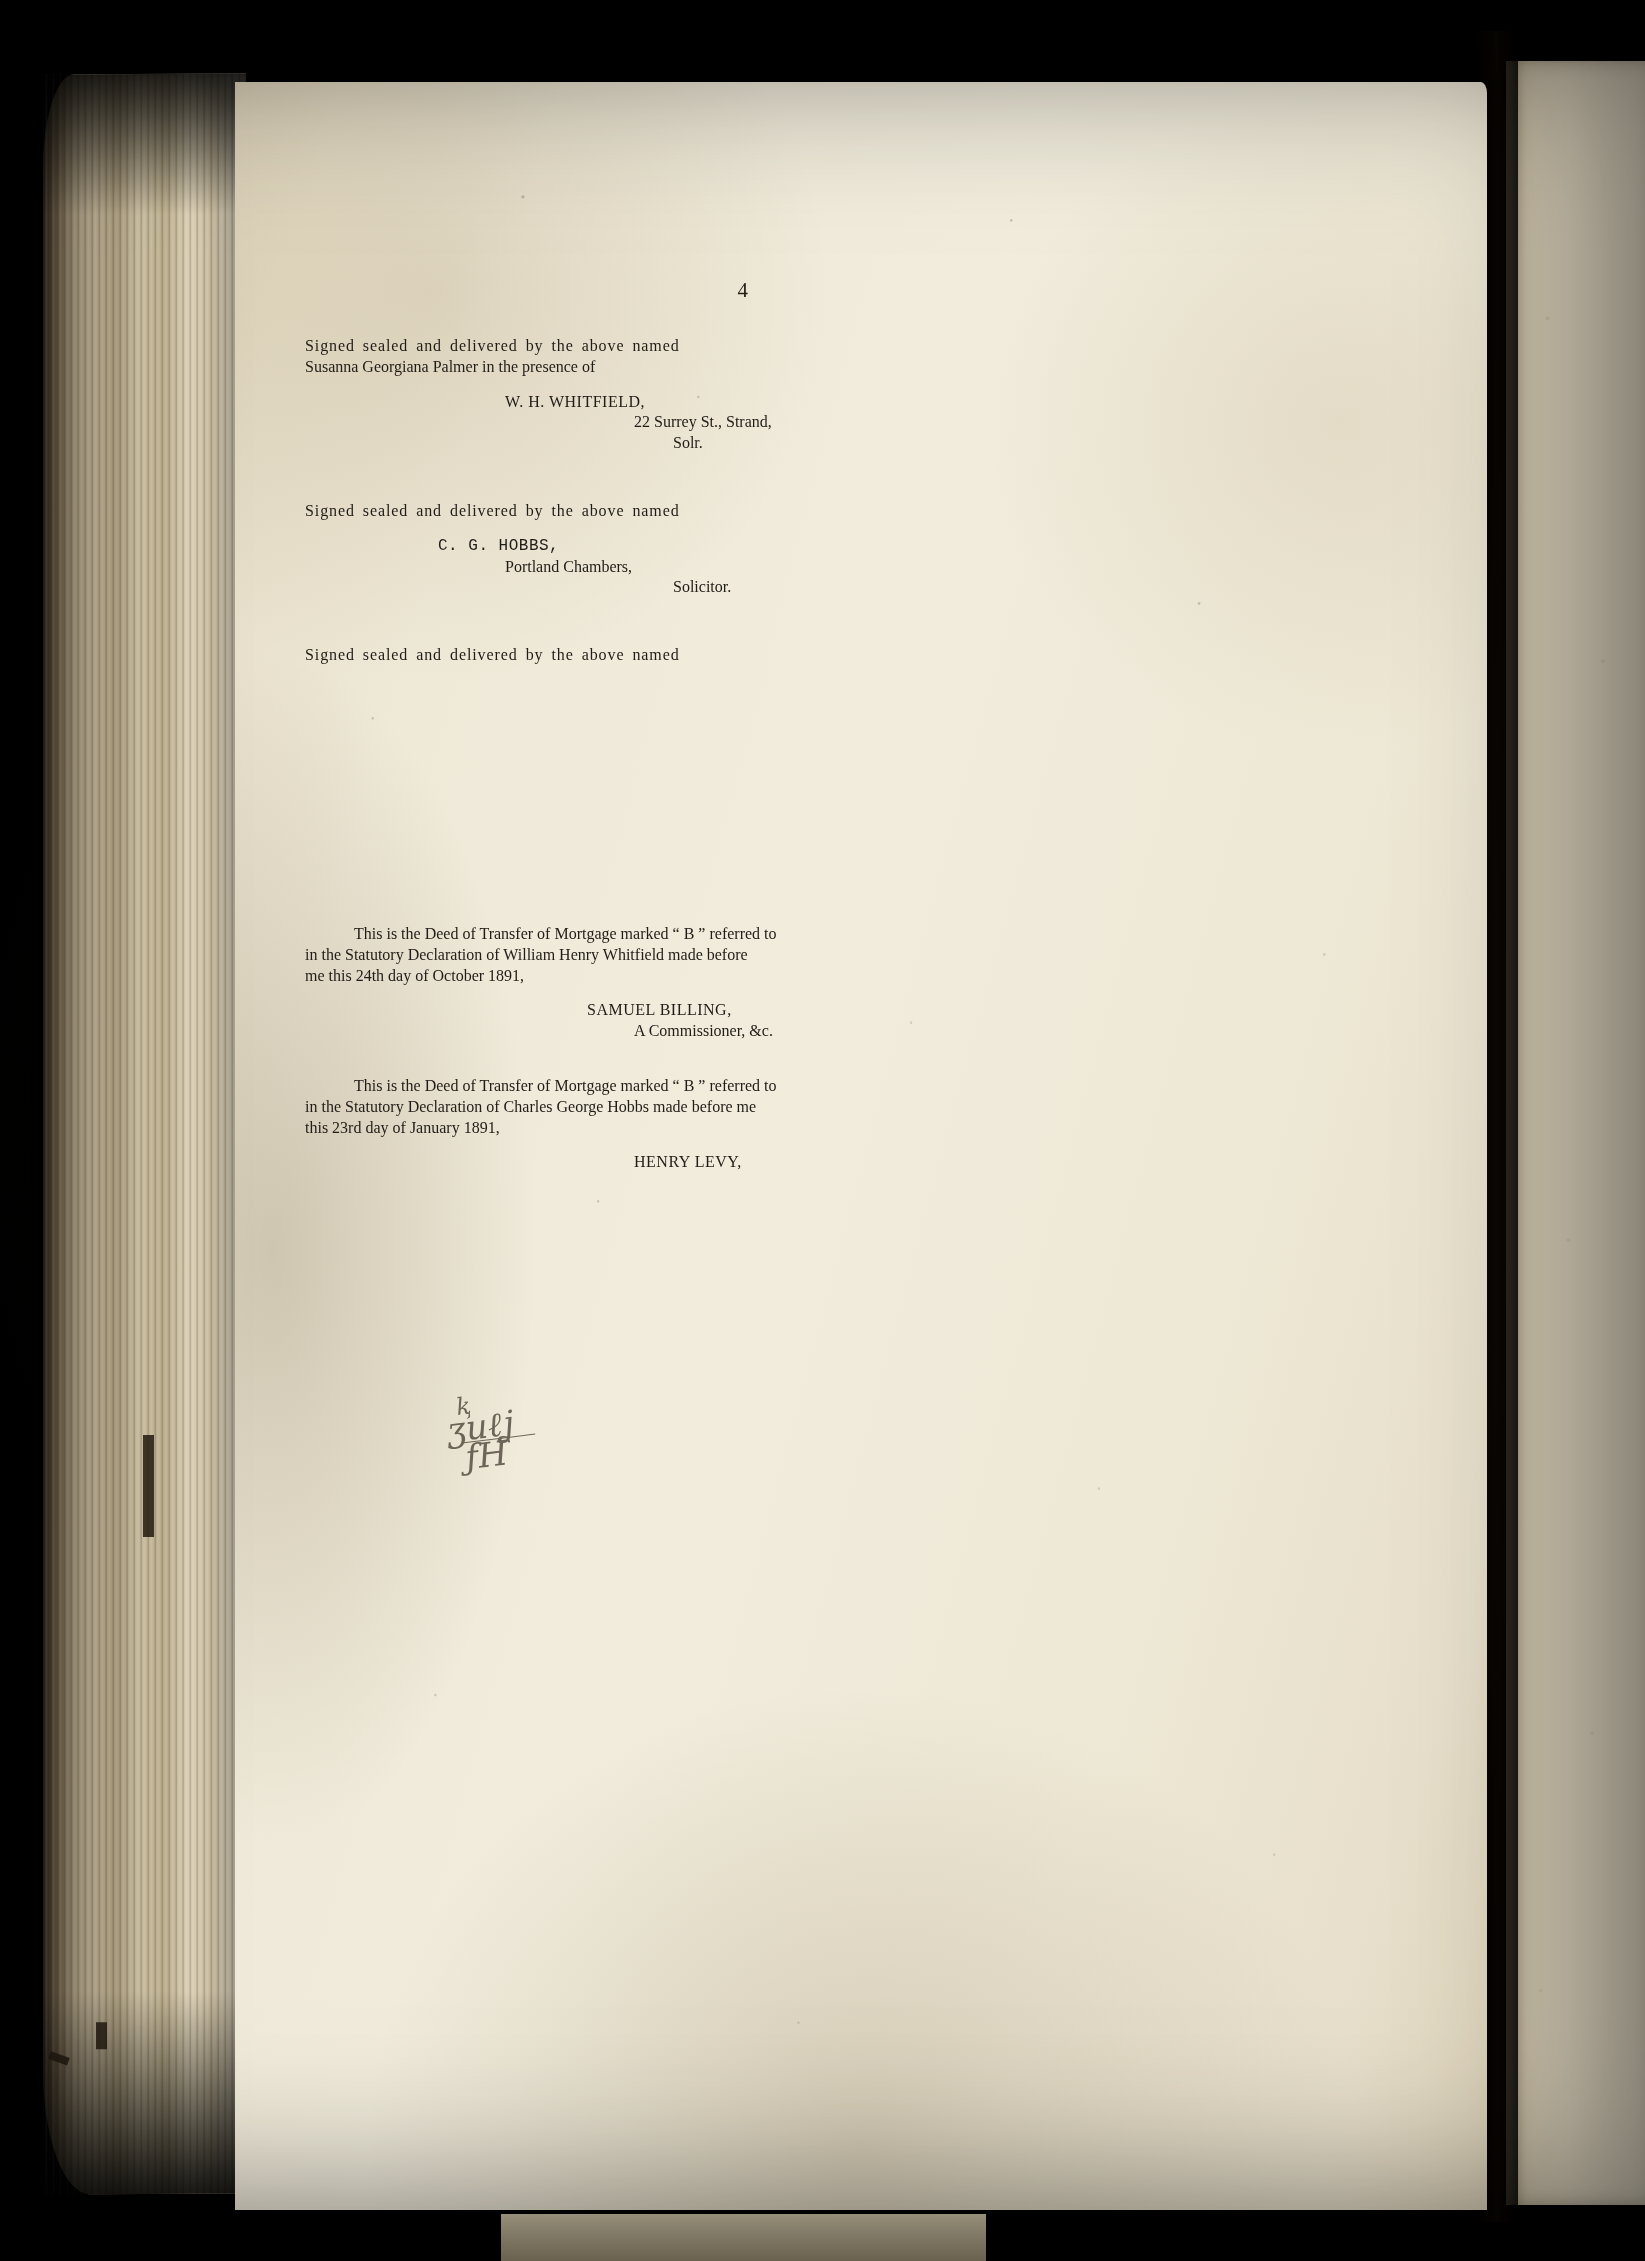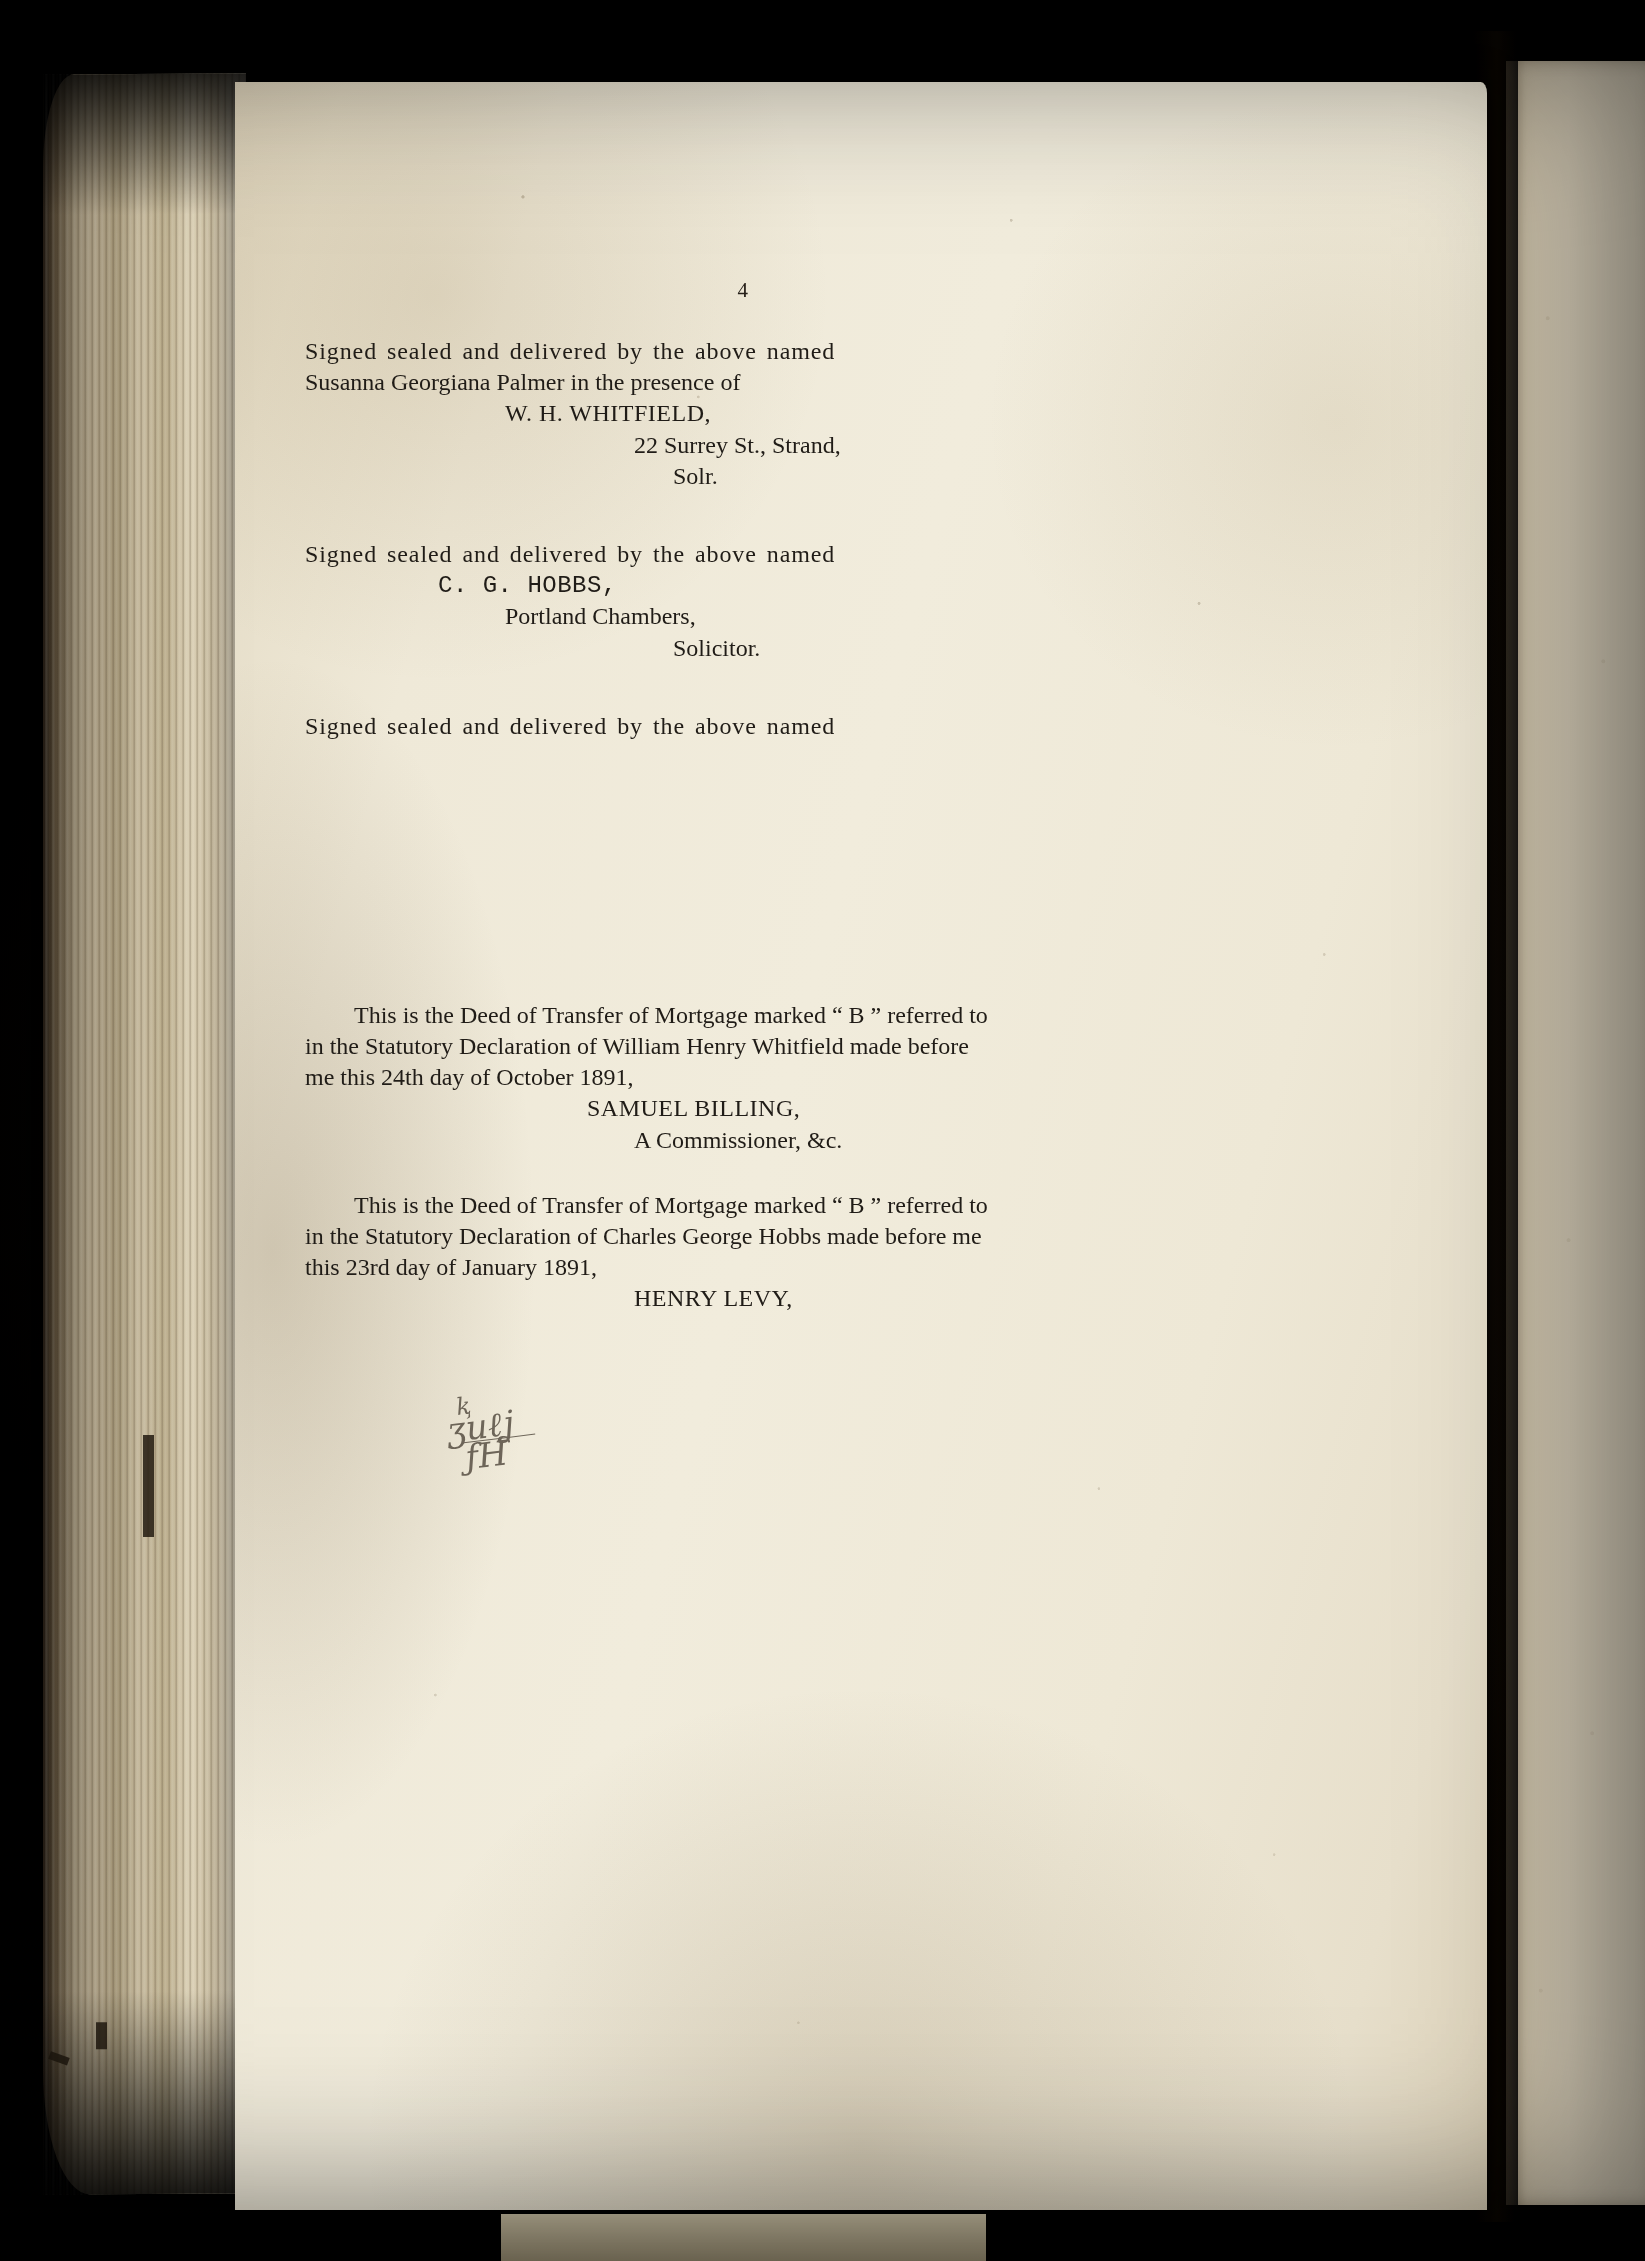--- a/index.html
+++ b/index.html
@@ -157,29 +157,30 @@
     color: #1d1a16;
   }
   .folio {
     text-align: center;
     font-size: 21px;
     letter-spacing: 0.4px;
     margin-bottom: 33px;
     color: #262019;
   }
   .para {
-    font-size: 24px;
+    font-size: 16px;
     line-height: 1.30;
     color: #201c17;
   }
   .para.justify { text-align: justify; text-justify: inter-word; }
   .para .lead { display: block; }
   .smallcaps {
     font-variant: small-caps;
     letter-spacing: 0.5px;
+    margin-top: 14px;
   }
   .indent-1 { padding-left: 133px; font-family: Liberation Mono, monospace; }
   .indent-2 { padding-left: 200px; }
   .indent-3 { padding-left: 282px; }
   .indent-4 { padding-left: 329px; }
   .indent-5 { padding-left: 368px; }
   .wide { letter-spacing: 0.9px; word-spacing: 3.1px; }
   .gap-lg { height: 47px; }
   .gap-xl { height: 258px; }
   .gap-md { height: 34px; }

